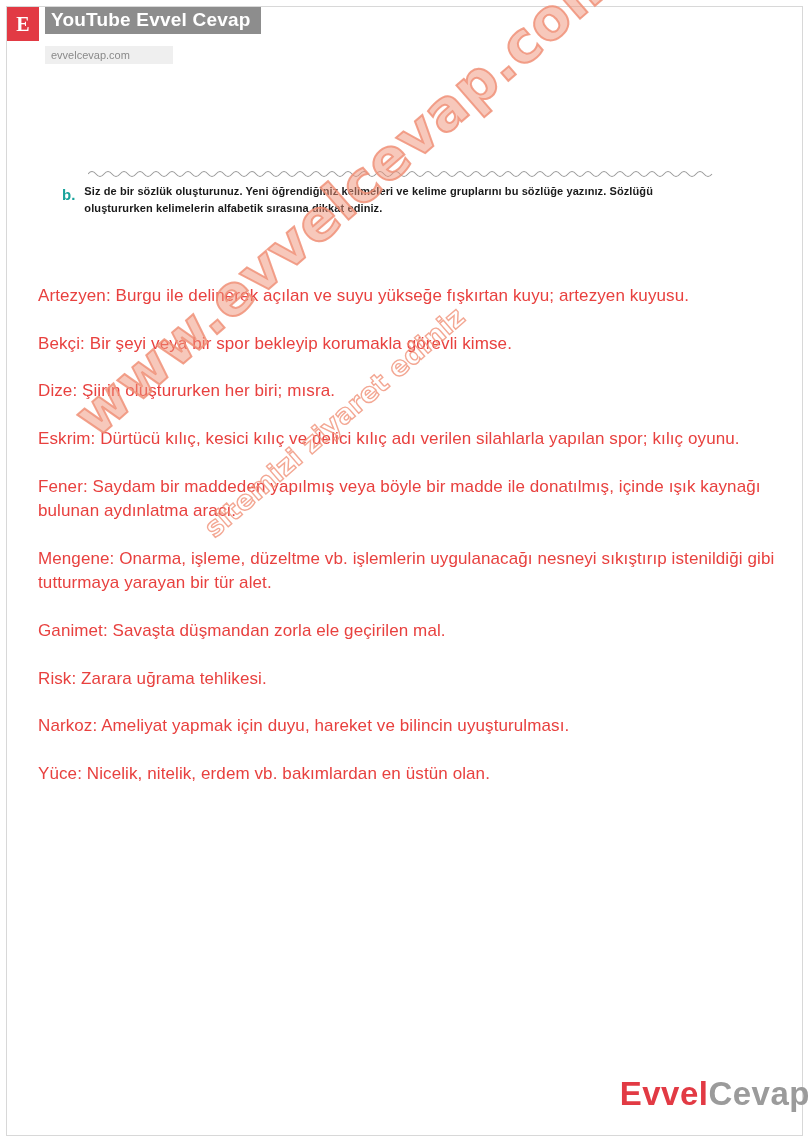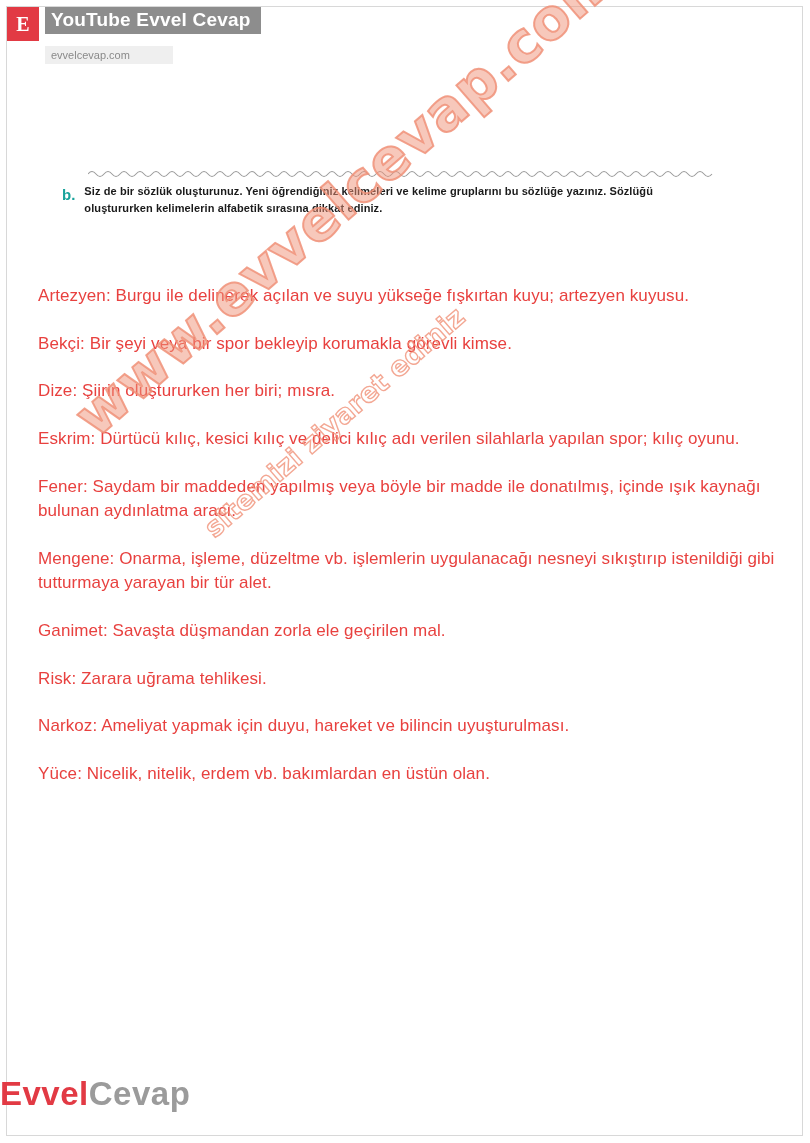--- a/index.html
+++ b/index.html
@@ -157,21 +157,21 @@
     -webkit-text-stroke: 1.4px rgba(240, 145, 120, .8);
     white-space: nowrap;
   }
 
   
   .footer {
     position: absolute;
     left: 0;
     top: 1075px;
     width: 810px;
-    text-align: left;
+    text-align: right;
     font-size: 33px;
     font-weight: bold;
     letter-spacing: .5px;
   }
   .footer .evvel { color: #e23a44; }
   .footer .cevap { color: #9b9b9b; }
 </style>
 </head>
 <body>
 

